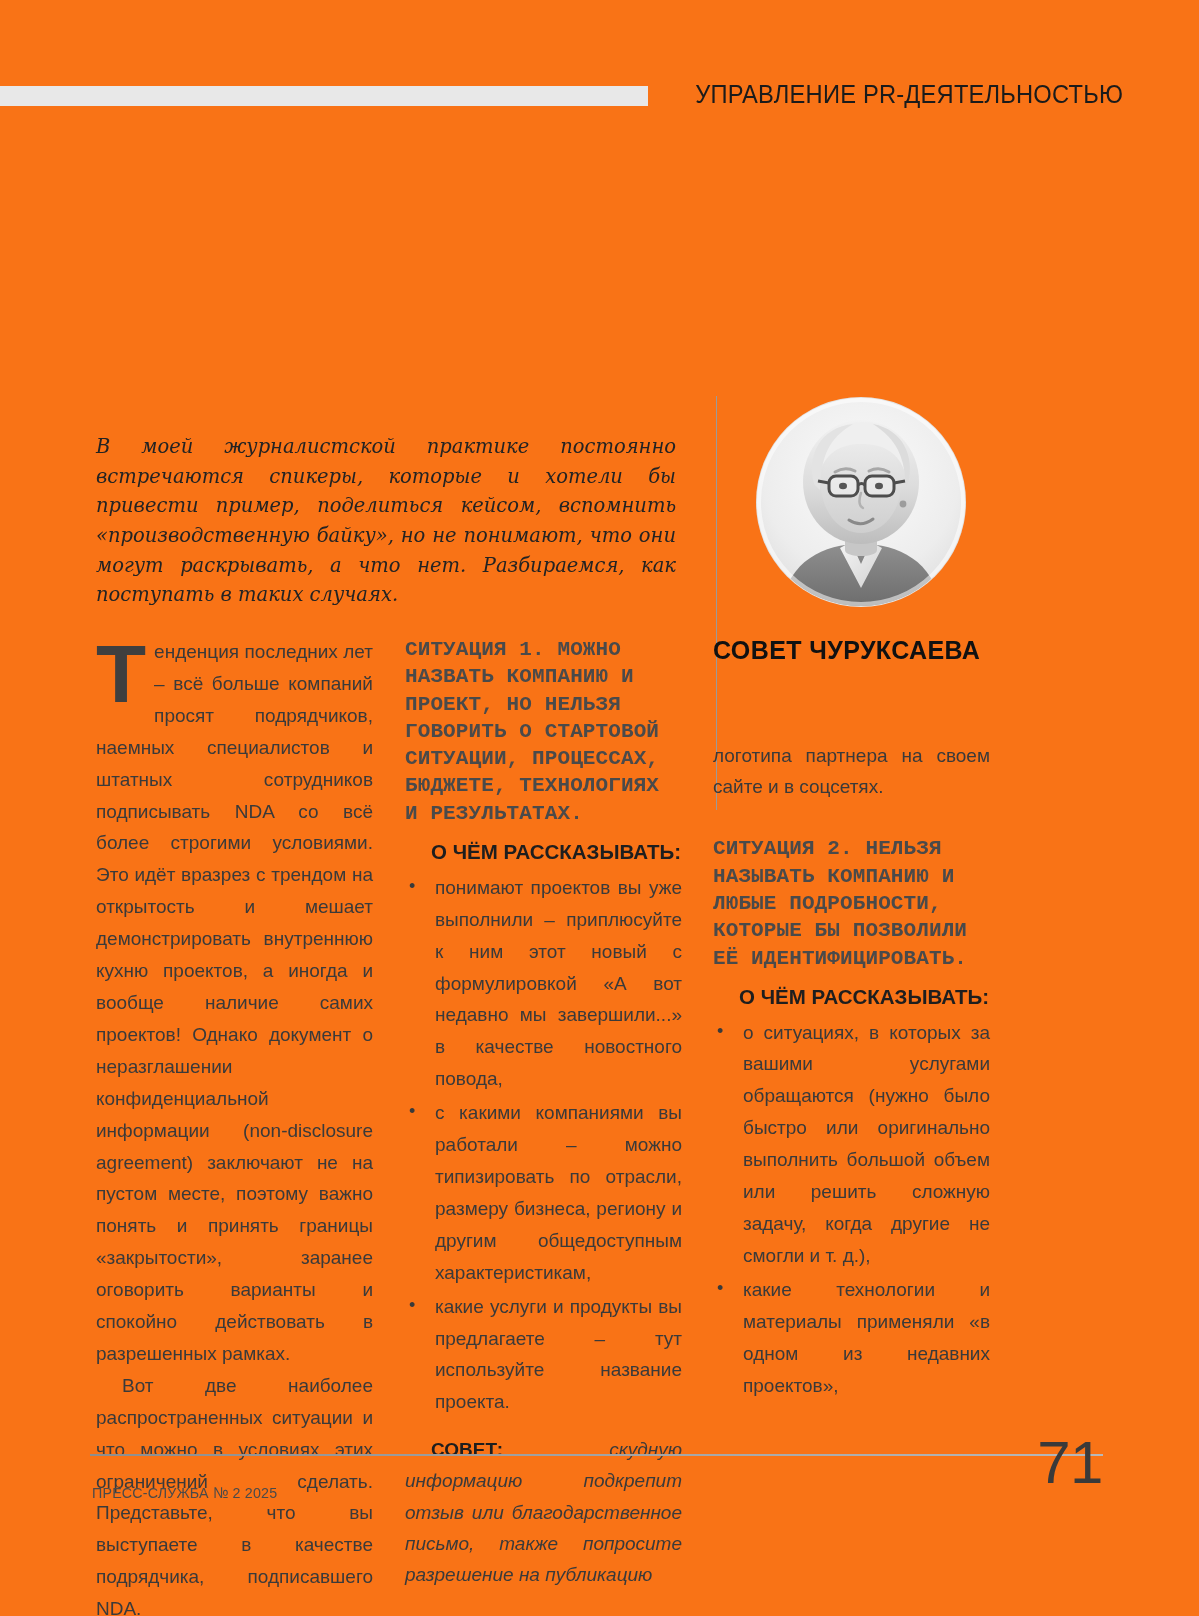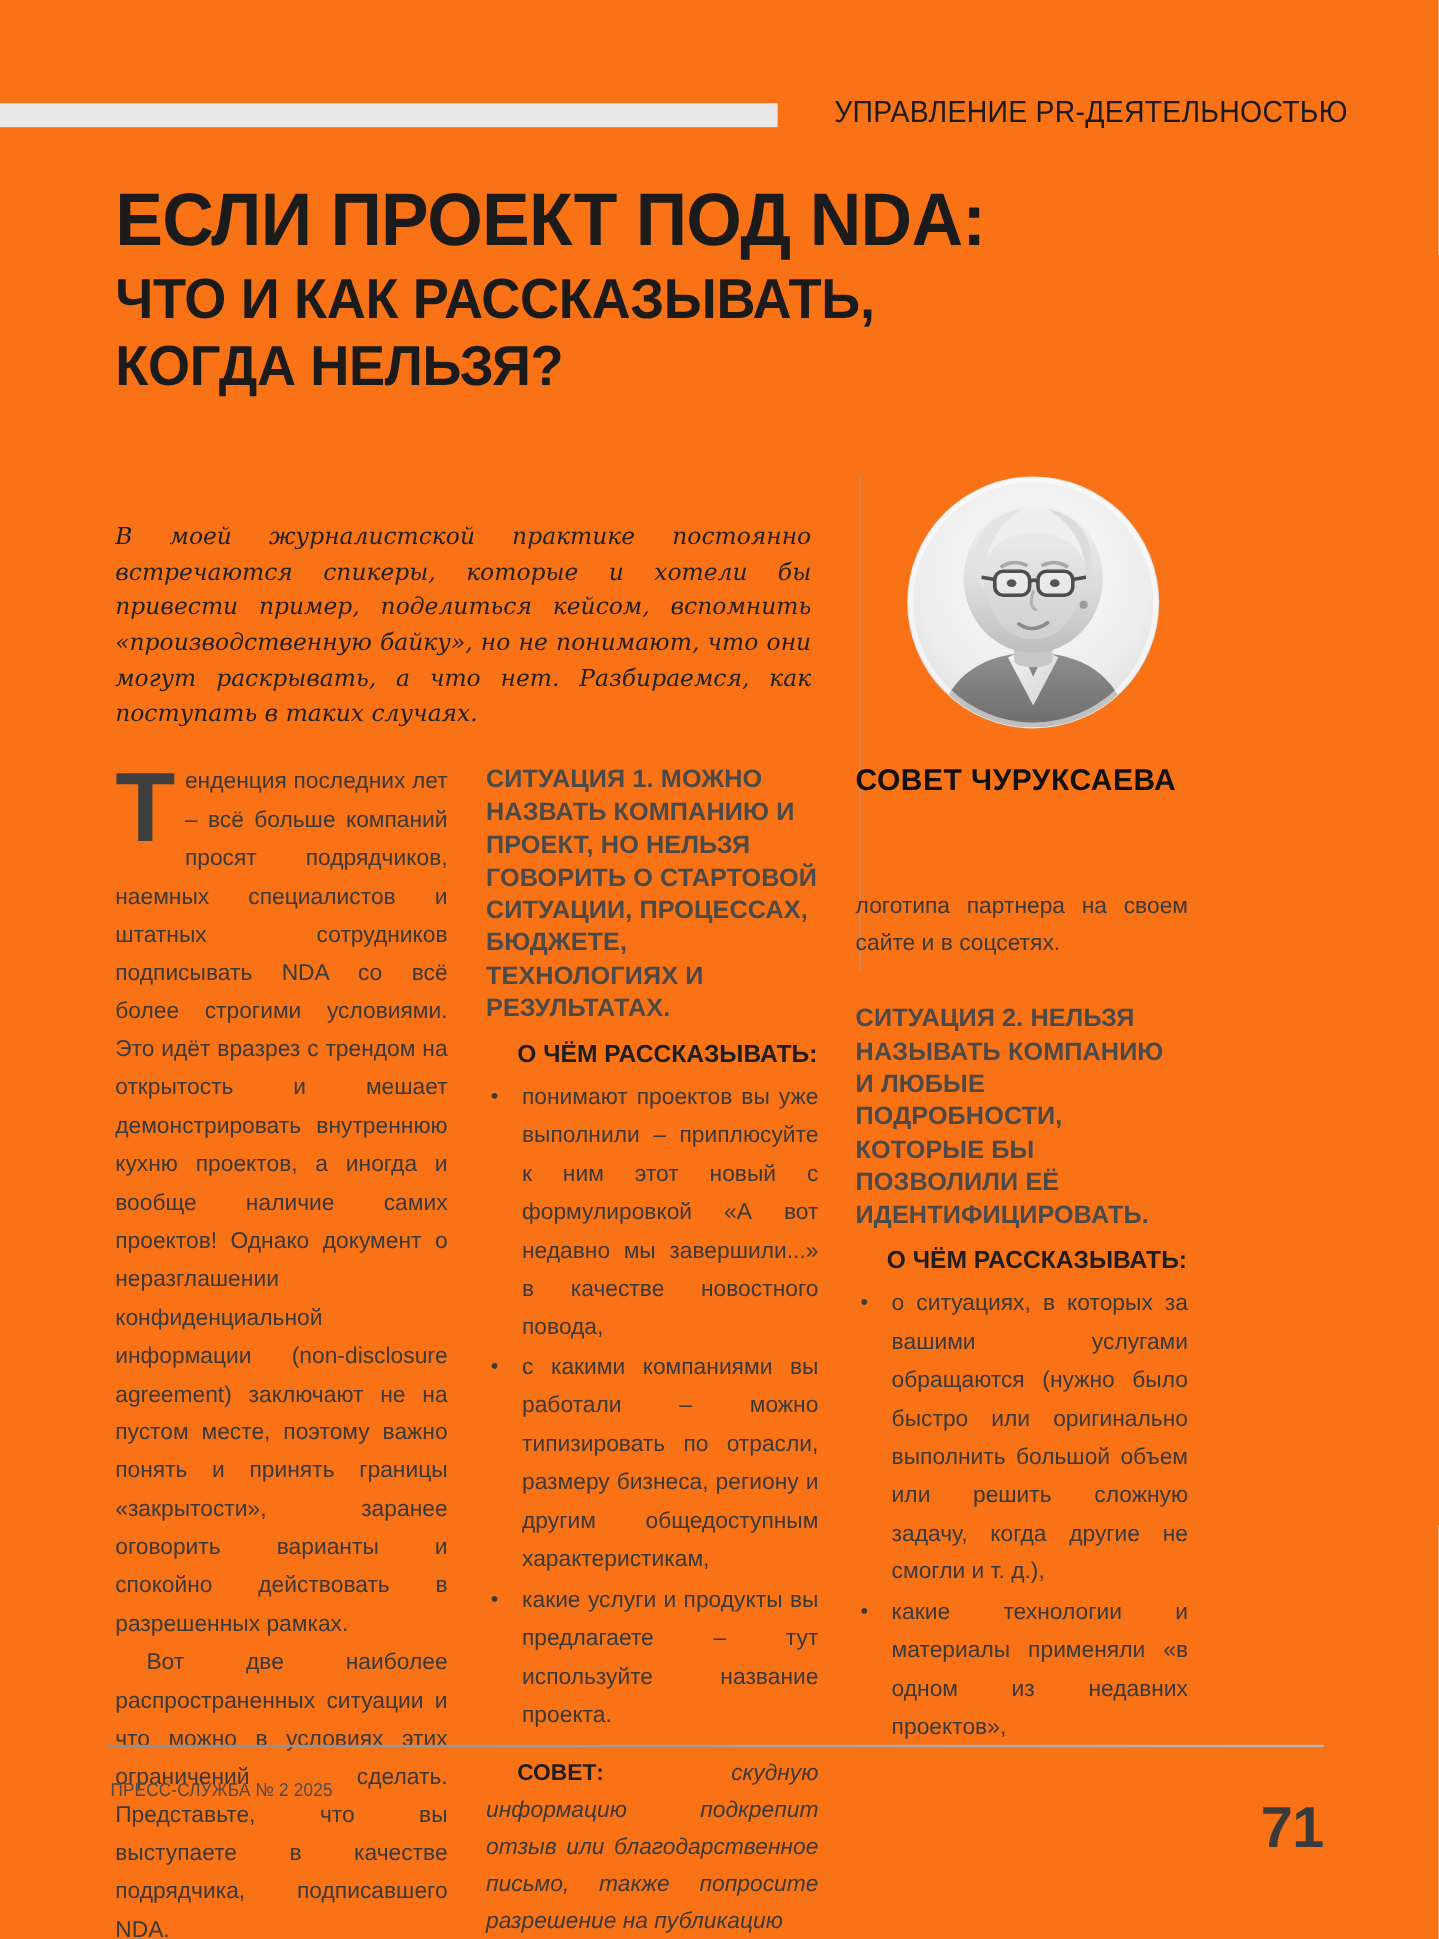--- a/index.html
+++ b/index.html
@@ -148,20 +148,21 @@
     margin-top: 2px;
   }
 
   .sit-head {
     font-size: 21px;
     font-weight: 700;
     line-height: 1.30;
     color: #4a4a4a;
     letter-spacing: 0.1px;
     margin: 0;
+    font-family: Liberation Mono, monospace;
   }
   .sub-head {
     font-size: 20.5px;
     font-weight: 700;
     color: #1e1e1e;
     margin: 0;
     text-indent: 26px;
     line-height: 1.5;
   }
 
@@ -244,40 +245,35 @@
     font-size: 15.5px;
     color: #4a4a4a;
     letter-spacing: 0.2px;
     transform: scaleX(0.92);
     transform-origin: left top;
     white-space: nowrap;
   }
   .page-number {
     position: absolute;
     right: 96px;
-    top: 1496px;
-    font-size: 48px;
-    font-weight: 700;
+    top: 1428px;
+    font-size: 60px;
+    font-weight: 400;
     color: #3a3a3a;
     letter-spacing: -0.5px;
   }
 </style>
 </head>
 <body>
 
 <div id="page">
 
   <div class="header-bar"></div>
   <div class="header-rubric">УПРАВЛЕНИЕ PR-ДЕЯТЕЛЬНОСТЬЮ</div>
 
-  <div class="title-block">
-    <div class="title-l1">ЕСЛИ ПРОЕКТ ПОД NDA:</div>
-    <div class="title-l2">ЧТО И КАК РАССКАЗЫВАТЬ,</div>
-    <div class="title-l3">КОГДА НЕЛЬЗЯ?</div>
-  </div>
 
   <div class="lede">В моей журналистской практике постоянно встречаются спикеры, которые и хотели бы привести пример, поделиться кейсом, вспомнить «производственную байку», но не понимают, что они могут раскрывать, а что нет. Разбираемся, как поступать в таких случаях.</div>
 
   <div class="v-divider"></div>
 
   <div class="portrait-wrap">
     <div class="portrait">
       <svg viewBox="0 0 208 208">
         <defs>
           <radialGradient id="bgG" cx="50%" cy="38%" r="72%">

